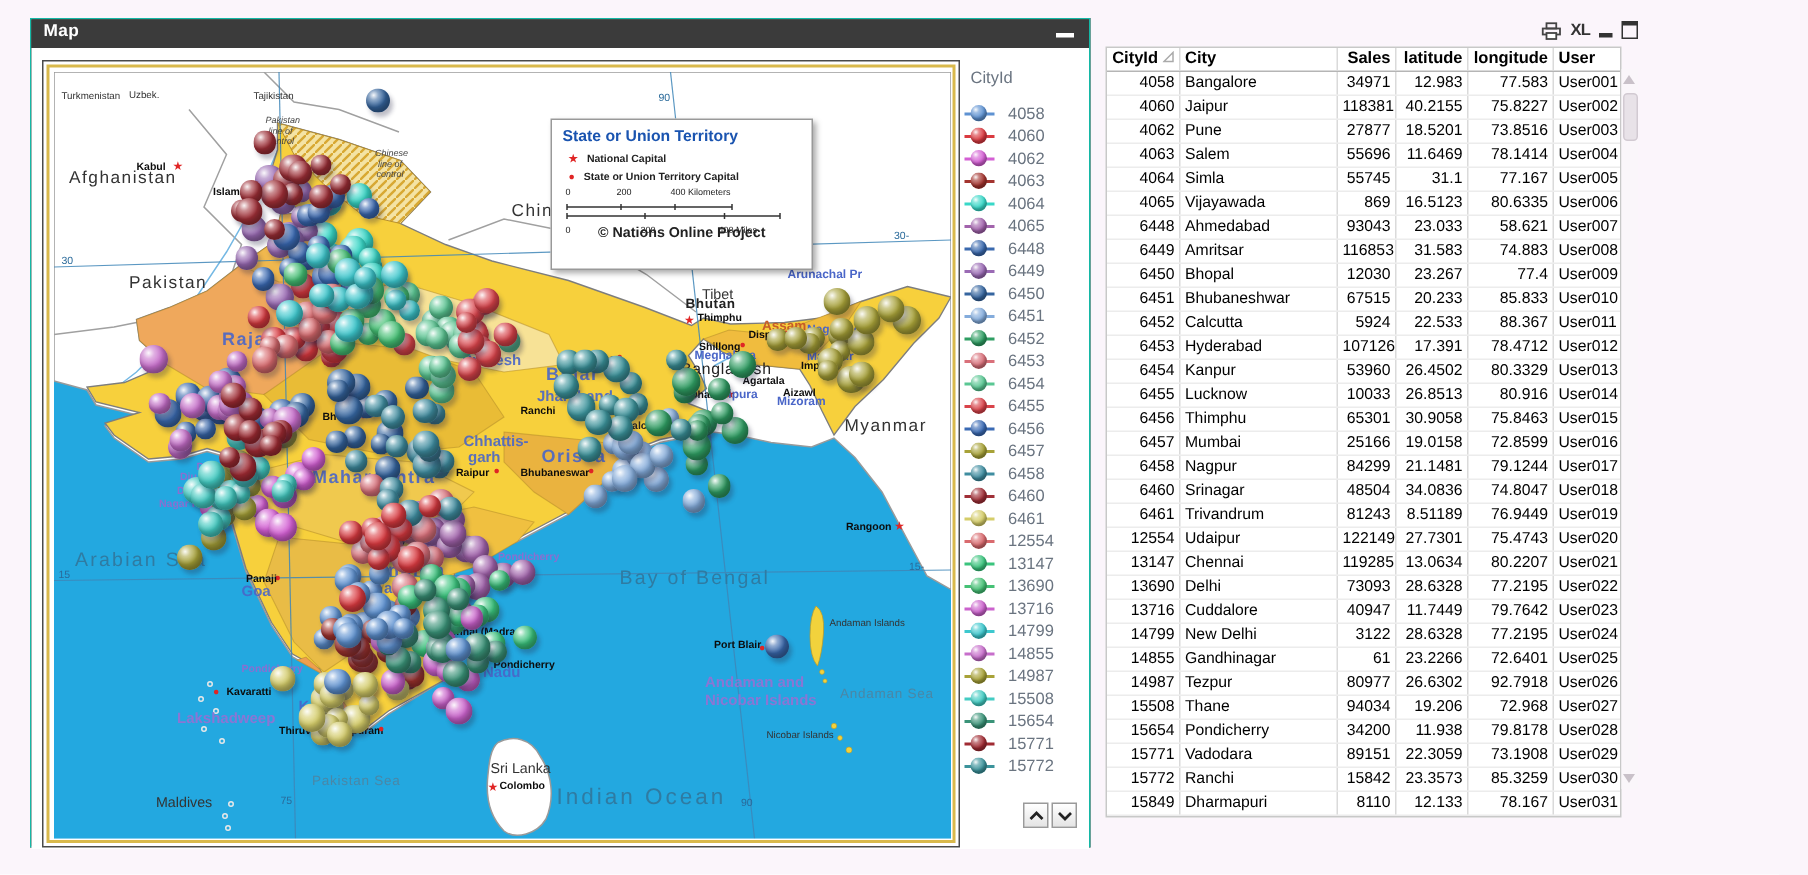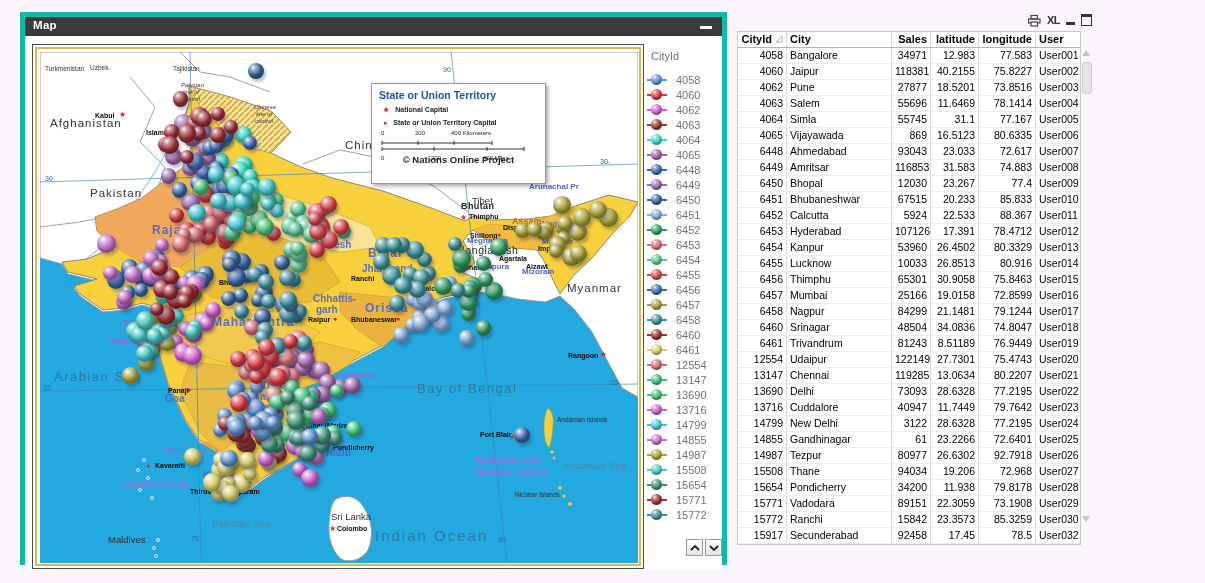--- a/index.html
+++ b/index.html
@@ -1,21 +1,21 @@
 <!DOCTYPE html>
 <html><head>
 <meta charset="utf-8">
 <style>
   html,body{margin:0;padding:0;}
   .stage{position:relative;width:1205px;height:583px;background:#fbf5fb;overflow:hidden;
          font-family:"Liberation Sans",sans-serif;}
 
   
   .map-window{position:absolute;left:20px;top:12px;width:707px;height:553px;background:#7f1d1d;
-              border:5px solid #14b8a6;box-sizing:border-box;}
+              border:1px solid #14b8a6;box-sizing:border-box;}
   .map-titlebar{position:relative;height:19px;background:#3b3b3b;color:#fff;}
   .map-titlebar .title{position:absolute;left:8px;top:2px;font-size:11.5px;font-weight:bold;letter-spacing:.3px;}
   .win-min{position:absolute;right:10px;top:9px;width:12px;height:3px;background:#fff;cursor:pointer;}
   .map-body{position:relative;width:100%;height:534px;background:#fff;}
 
   .map-frame{position:absolute;left:7px;top:8px;width:612px;height:525px;box-sizing:border-box;
              border:1px solid #4a4a4a;padding:2px;background:#fff;}
   .map-frame-gold{width:100%;height:100%;box-sizing:border-box;border:2px solid #d9b94c;padding:3px;background:#fff;}
   .map-image{position:relative;width:598px;height:511px;background:#23a8e0;overflow:hidden;}
   .map-svg{position:absolute;left:0;top:0;}
@@ -1067,21 +1067,21 @@
           <div class="qv-cell num">869</div>
           <div class="qv-cell num">16.5123</div>
           <div class="qv-cell num">80.6335</div>
           <div class="qv-cell">User006</div>
         </div>
         <div class="qv-row">
           <div class="qv-cell num">6448</div>
           <div class="qv-cell">Ahmedabad</div>
           <div class="qv-cell num">93043</div>
           <div class="qv-cell num">23.033</div>
-          <div class="qv-cell num">72.617</div>
+          <div class="qv-cell num">58.621</div>
           <div class="qv-cell">User007</div>
         </div>
         <div class="qv-row">
           <div class="qv-cell num">6449</div>
           <div class="qv-cell">Amritsar</div>
           <div class="qv-cell num">116853</div>
           <div class="qv-cell num">31.583</div>
           <div class="qv-cell num">74.883</div>
           <div class="qv-cell">User008</div>
         </div>
@@ -1255,26 +1255,26 @@
         </div>
         <div class="qv-row">
           <div class="qv-cell num">15772</div>
           <div class="qv-cell">Ranchi</div>
           <div class="qv-cell num">15842</div>
           <div class="qv-cell num">23.3573</div>
           <div class="qv-cell num">85.3259</div>
           <div class="qv-cell">User030</div>
         </div>
         <div class="qv-row">
-          <div class="qv-cell num">15917</div>
-          <div class="qv-cell">Secunderabad</div>
-          <div class="qv-cell num">92458</div>
-          <div class="qv-cell num">17.45</div>
-          <div class="qv-cell num">78.5</div>
-          <div class="qv-cell">User032</div>
+          <div class="qv-cell num">15849</div>
+          <div class="qv-cell">Dharmapuri</div>
+          <div class="qv-cell num">8110</div>
+          <div class="qv-cell num">12.133</div>
+          <div class="qv-cell num">78.167</div>
+          <div class="qv-cell">User031</div>
         </div>
       </div>
   </div>
 
   <div class="qv-scrollbar">
     <div class="sb-up"></div>
     <div class="sb-thumb"></div>
     <div class="sb-down"></div>
   </div>
 

